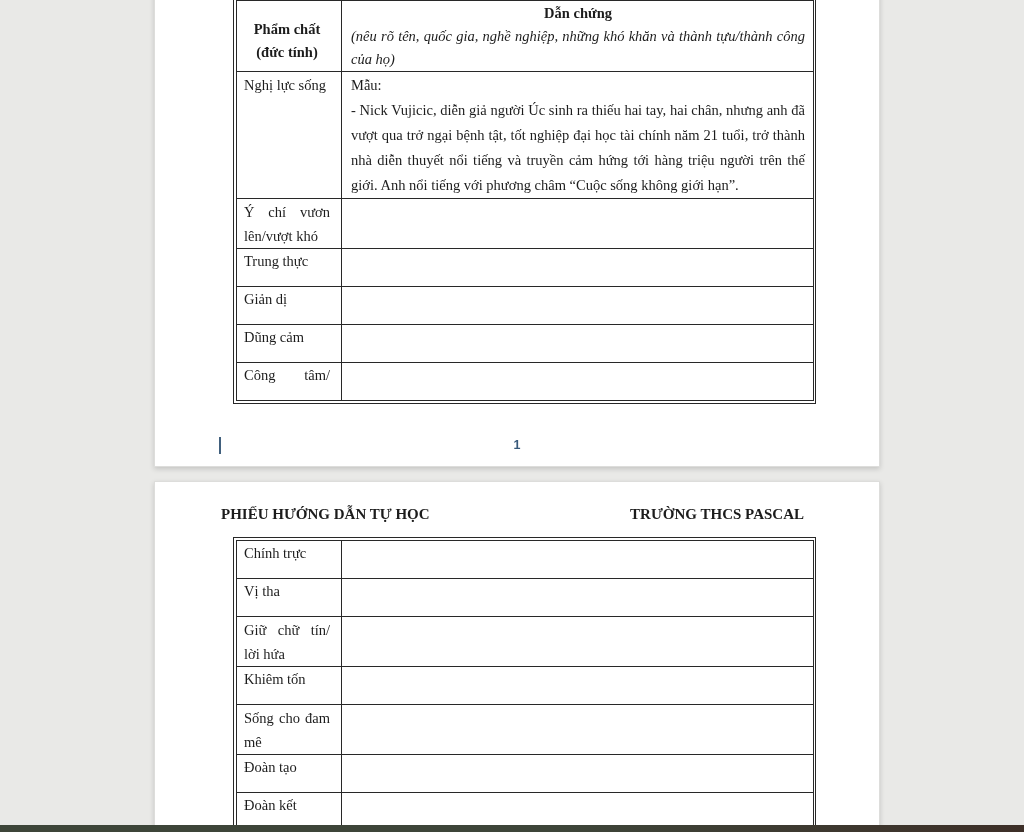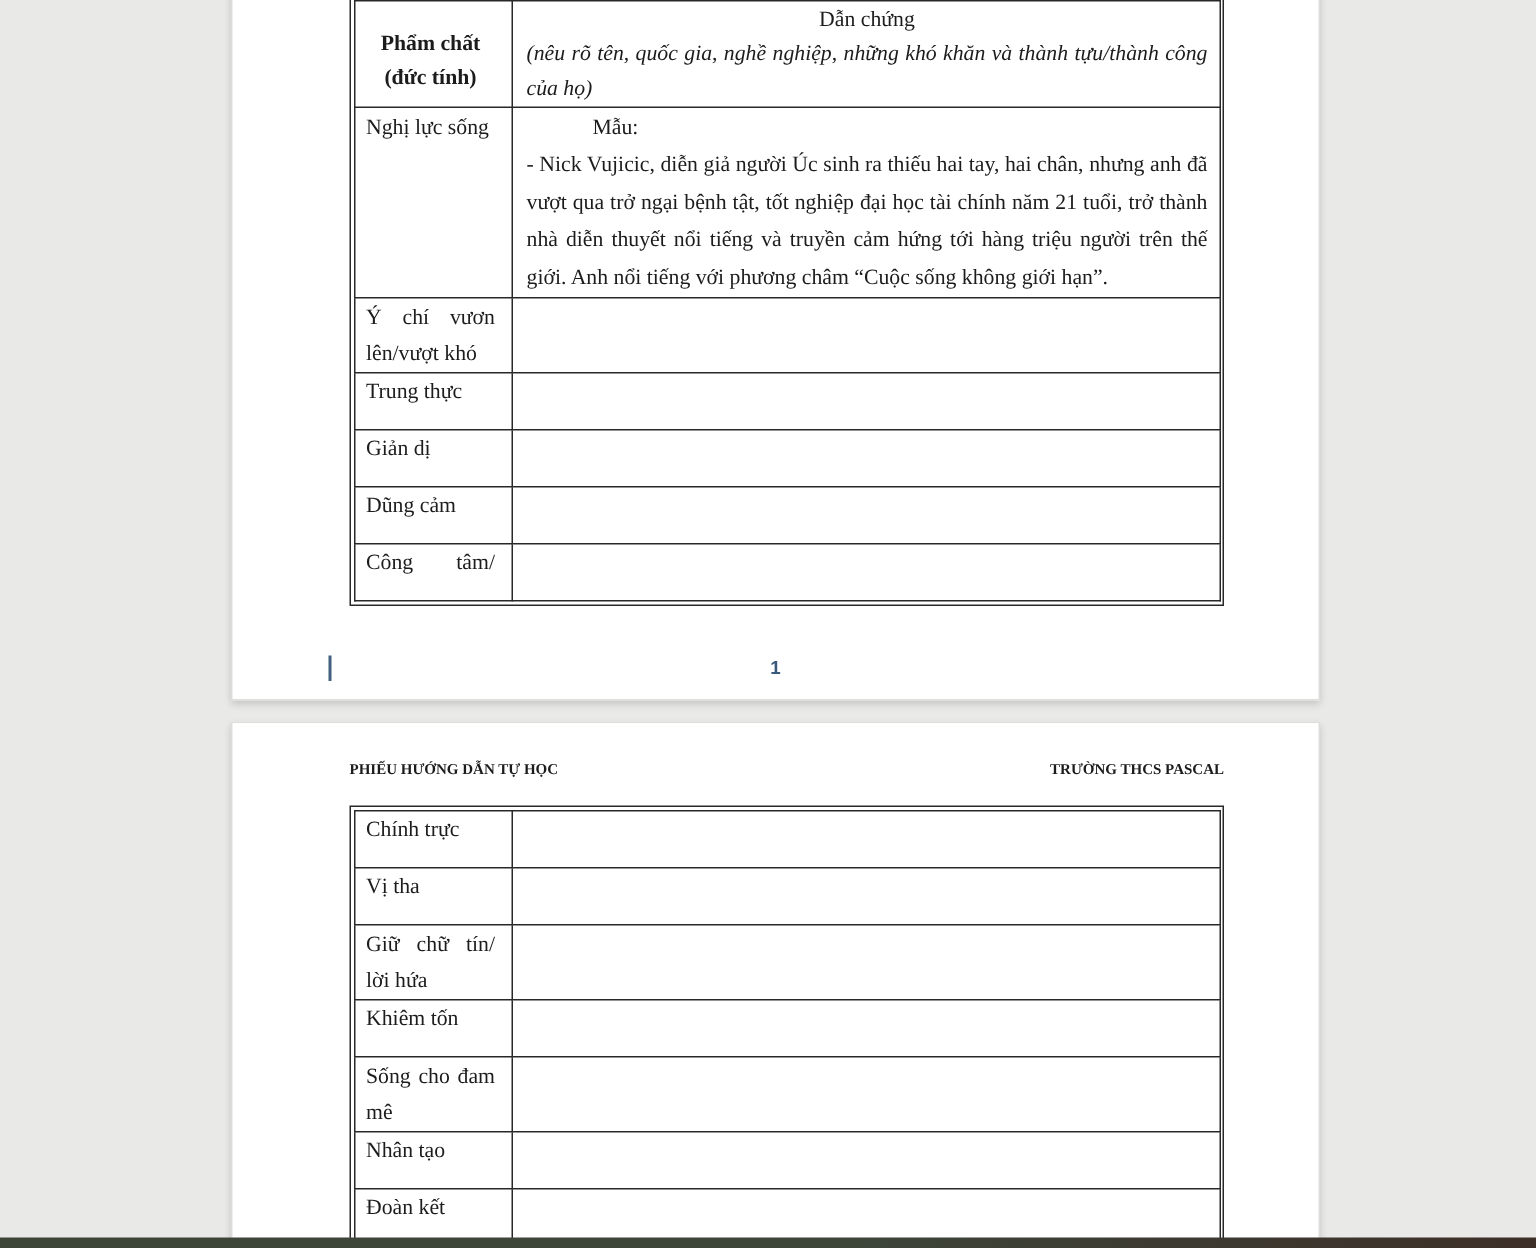--- a/index.html
+++ b/index.html
@@ -50,29 +50,29 @@
   
   tr.rh  td { height:69px; }
   tr.rbig td { height:125px; }
   tr.r2  td { height:49px; }
   tr.r1  td { height:38px; line-height:23px; }
 
   
   td.hc { text-align:center; font-weight:bold; line-height:23px; padding-top:17px; }
   td.hc span { display:block; }
   td.hc2 { line-height:23px; padding-top:2px; }
-  .hc2-title { text-align:center; font-weight:normal; }
+  .hc2-title { text-align:center; font-weight:bold; }
   .hc2-note { font-style:italic; text-align:justify; }
 
   
   td.lbl { text-align:justify; }
   td.jlast { text-align:justify; text-align-last:justify; }
 
   
-  .sample-head { line-height:25px;margin-left:44px; }
+  .sample-head { line-height:25px; }
   .sample-body { line-height:25px; text-align:justify; }
 
   
   .text-cursor {
     position:absolute;
     left:64px; top:476px;
     width:2px; height:17px;
     background:#41607d;
   }
   .page-number {
@@ -82,26 +82,26 @@
     text-align:center;
     font-size:12.5px;
     font-weight:bold;
     color:#38597a;
     font-family:"Liberation Sans","DejaVu Sans",sans-serif;
   }
 
   
   .doc-header {
     position:absolute;
-    top:24px; left:78px;
+    top:24px; left:66px;
     width:583px;
     display:flex;
     justify-content:space-between;
     font-weight:bold;
-    font-size:10px;
+    font-size:15px;
     line-height:16px;
   }
 
   
   .taskbar-edge {
     position:absolute;
     left:0; bottom:0;
     width:1024px; height:7px;
     background:linear-gradient(90deg,#3d4539 0%,#3d4539 55%,#3d2f28 100%);
     z-index:10;
@@ -180,21 +180,21 @@
       </tr>
       <tr class="r1">
         <td class="c1 lbl">Khiêm tốn</td>
         <td class="c2"></td>
       </tr>
       <tr class="r2">
         <td class="c1 lbl">Sống cho đam mê</td>
         <td class="c2"></td>
       </tr>
       <tr class="r1">
-        <td class="c1 lbl">Nhân tạo</td>
+        <td class="c1 lbl">Đoàn tạo</td>
         <td class="c2"></td>
       </tr>
       <tr class="r1">
         <td class="c1 lbl">Đoàn kết</td>
         <td class="c2"></td>
       </tr>
       <tr class="r1">
         <td class="c1 lbl">Tự trọng</td>
         <td class="c2"></td>
       </tr>

